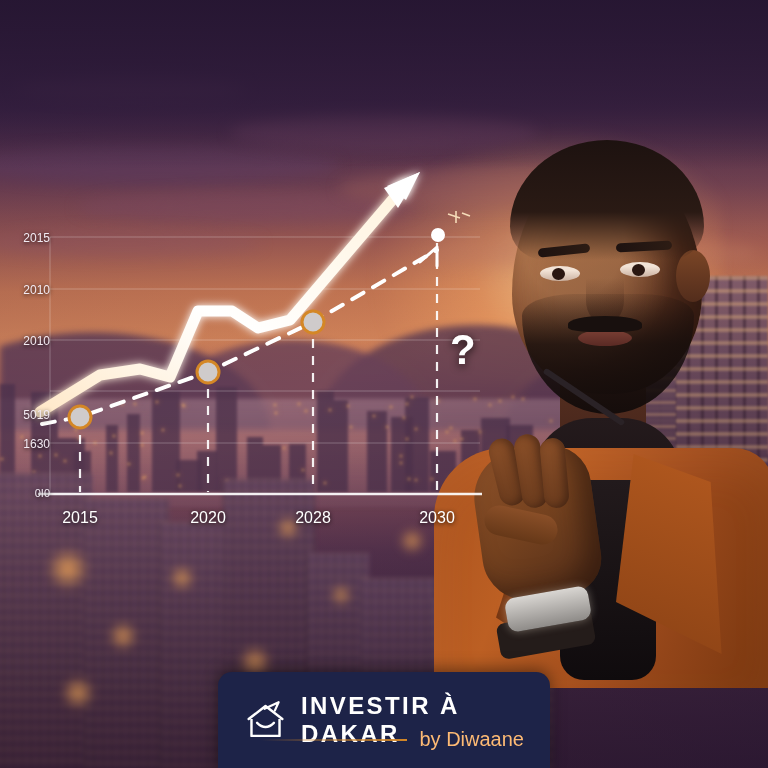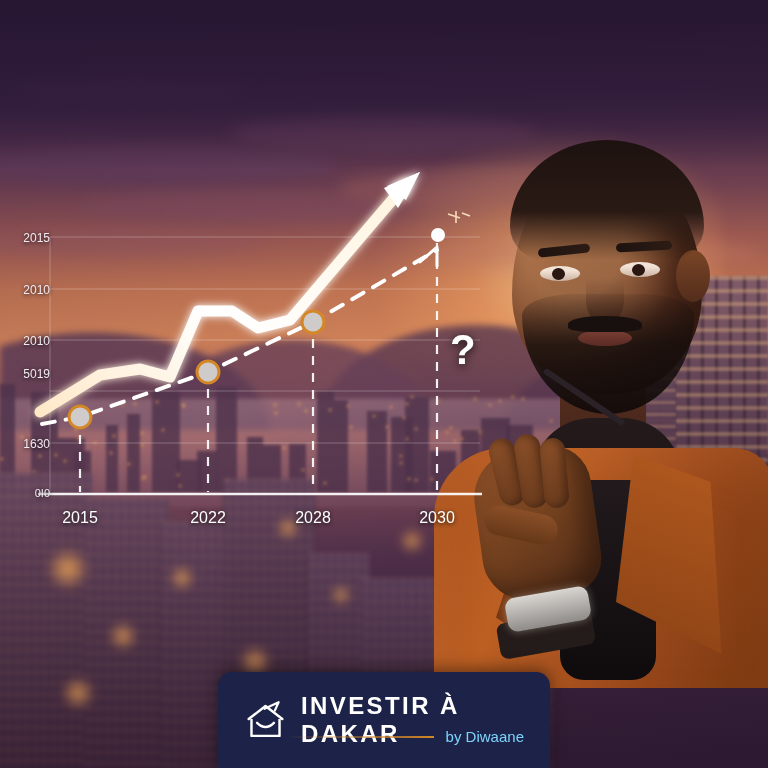--- a/index.html
+++ b/index.html
@@ -231,21 +231,21 @@
   
   .logo{
     position:absolute; left:218px; top:672px; width:332px; height:100px;
     background:#1d2348; border-radius:14px 14px 0 0; z-index:40;
     box-shadow:0 -3px 16px rgba(0,0,0,.45);
   }
   .logo-row{ position:absolute; left:26px; top:20px; display:flex; align-items:center; gap:14px; }
   .logo-name{ color:#ffffff; font-size:24px; font-weight:bold; letter-spacing:2.4px; }
   .logo-sub{ position:absolute; right:26px; top:56px; display:flex; align-items:center; gap:12px; }
   .logo-rule{ width:146px; height:2px; background:linear-gradient(90deg, rgba(212,135,38,0), #d48726); }
-  .logo-by{ color:#7dd3fc; font-size:15px; }
+  .logo-by{ color:#fdba74; font-size:20px; }
 </style>
 </head>
 <body>
 
 <div id="poster">
 
   <div class="bg-base"></div>
   <div class="bg-sky-glow"></div>
   <div class="cloud c1"></div>
   <div class="cloud c2"></div>
@@ -490,26 +490,26 @@
       <g stroke="#ffe9c4" stroke-width="1.6" opacity=".9">
         <line x1="448" y1="214" x2="460" y2="218"></line>
         <line x1="456" y1="211" x2="456" y2="223"></line>
         <line x1="462" y1="213" x2="470" y2="216"></line>
       </g>
     </svg>
 
     <div class="ylabel" style="left:4px;  top:231px;">2015</div>
     <div class="ylabel" style="left:4px;  top:283px;">2010</div>
     <div class="ylabel" style="left:4px;  top:334px;">2010</div>
-    <div class="ylabel" style="left:4px;  top:367px;">5019</div>
+    <div class="ylabel" style="left:4px;  top:408px;">5019</div>
     <div class="ylabel" style="left:4px;  top:437px;">1630</div>
     <div class="ylabel" style="left:4px;  top:487px; font-size:11px;">0I0</div>
 
     <div class="xlabel" style="left:45px;  top:509px;">2015</div>
-    <div class="xlabel" style="left:173px; top:509px;">2022</div>
+    <div class="xlabel" style="left:173px; top:509px;">2020</div>
     <div class="xlabel" style="left:278px; top:509px;">2028</div>
     <div class="xlabel" style="left:402px; top:509px;">2030</div>
 
     <div class="qmark">?</div>
   </div>
 
   <div class="titles">
   </div>
 
   <div class="logo">

